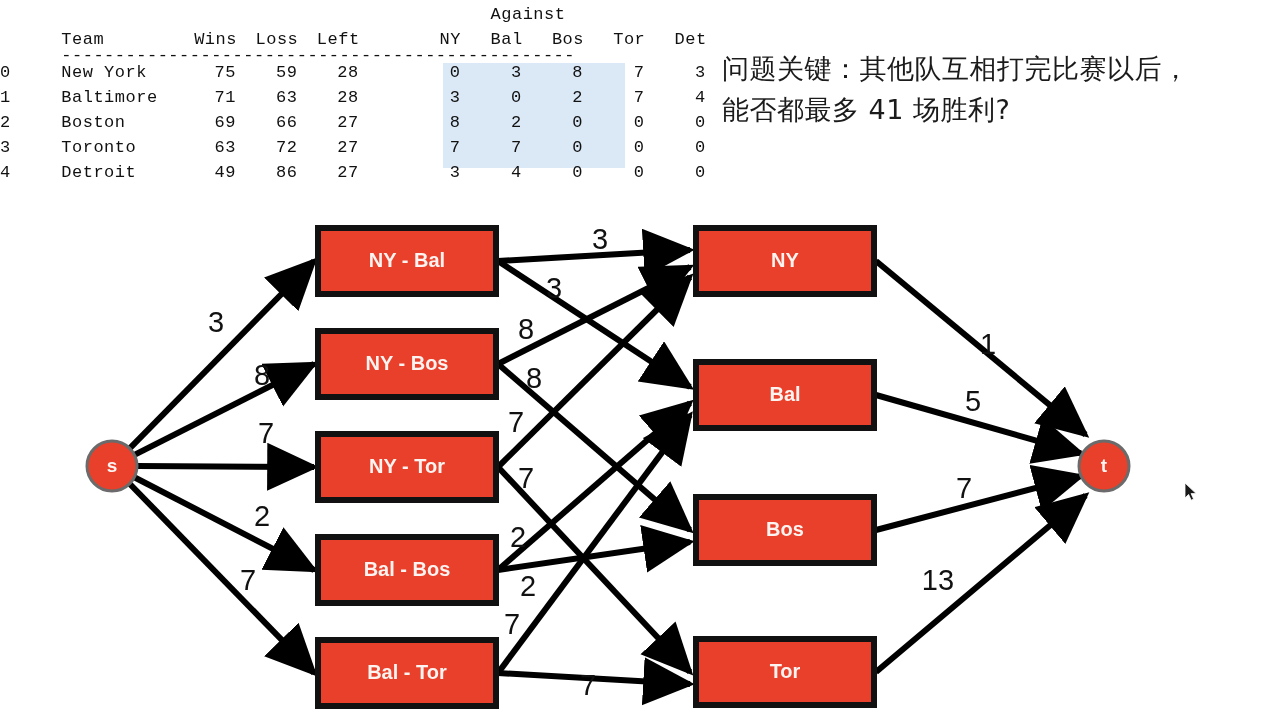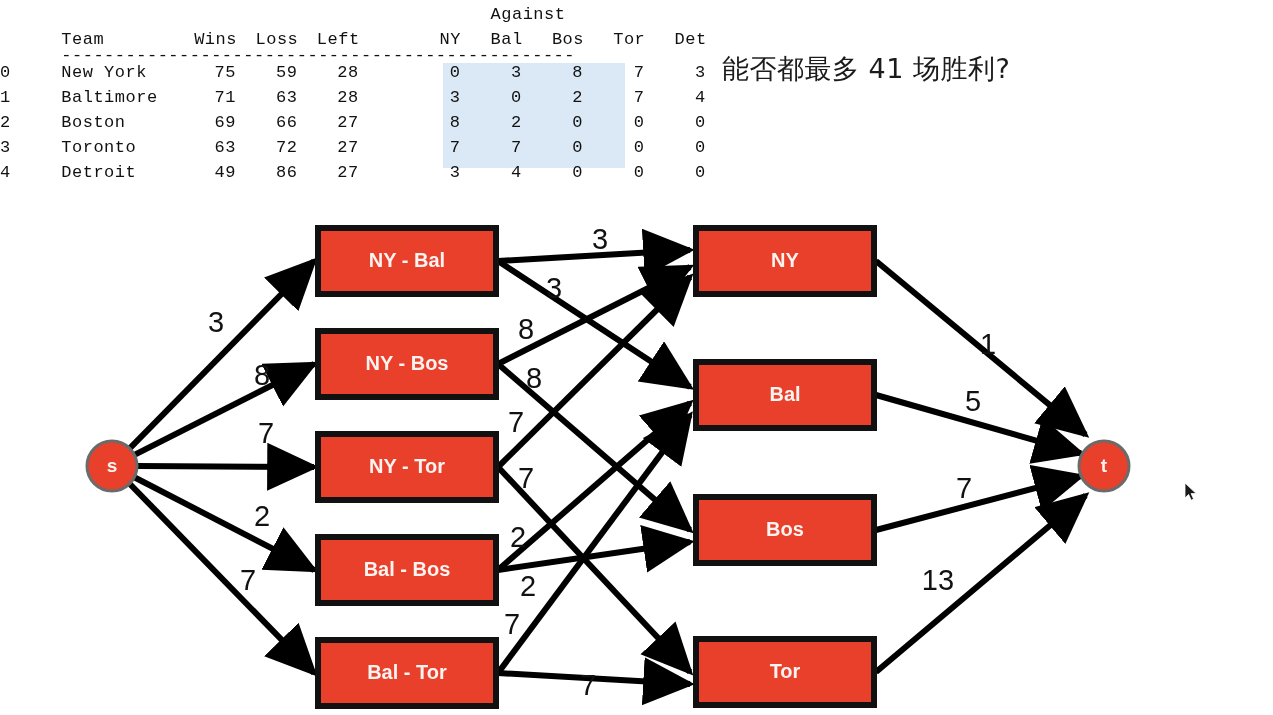--- a/index.html
+++ b/index.html
@@ -62,20 +62,21 @@
 <body>
 
 <div id="root">
 
   <div class="standings">
     <div class="hl"></div>
     <div class="std-layer" id="std-layer"><div class="std-line" style="top: 5px; left: 490.56px;">Against</div><div class="std-line" style="top: 30px; left: 61.32px;">Team</div><div class="std-line" style="top: 30px; left: 194.18px;">Wins</div><div class="std-line" style="top: 30px; left: 255.5px;">Loss</div><div class="std-line" style="top: 30px; left: 316.82px;">Left</div><div class="std-line" style="top: 30px; left: 439.46px;">NY</div><div class="std-line" style="top: 30px; left: 490.56px;">Bal</div><div class="std-line" style="top: 30px; left: 551.88px;">Bos</div><div class="std-line" style="top: 30px; left: 613.2px;">Tor</div><div class="std-line" style="top: 30px; left: 674.52px;">Det</div><div class="std-line" style="top: 46px; left: 61.32px;">------------------------------------------------</div><div class="std-line" style="top: 63px; left: 0px;">0</div><div class="std-line" style="top: 63px; left: 61.32px;">New York</div><div class="std-line" style="top: 63px; left: 214.62px;">75</div><div class="std-line" style="top: 63px; left: 275.94px;">59</div><div class="std-line" style="top: 63px; left: 337.26px;">28</div><div class="std-line" style="top: 63px; left: 449.68px;">0</div><div class="std-line" style="top: 63px; left: 511px;">3</div><div class="std-line" style="top: 63px; left: 572.32px;">8</div><div class="std-line" style="top: 63px; left: 633.64px;">7</div><div class="std-line" style="top: 63px; left: 694.96px;">3</div><div class="std-line" style="top: 88px; left: 0px;">1</div><div class="std-line" style="top: 88px; left: 61.32px;">Baltimore</div><div class="std-line" style="top: 88px; left: 214.62px;">71</div><div class="std-line" style="top: 88px; left: 275.94px;">63</div><div class="std-line" style="top: 88px; left: 337.26px;">28</div><div class="std-line" style="top: 88px; left: 449.68px;">3</div><div class="std-line" style="top: 88px; left: 511px;">0</div><div class="std-line" style="top: 88px; left: 572.32px;">2</div><div class="std-line" style="top: 88px; left: 633.64px;">7</div><div class="std-line" style="top: 88px; left: 694.96px;">4</div><div class="std-line" style="top: 113px; left: 0px;">2</div><div class="std-line" style="top: 113px; left: 61.32px;">Boston</div><div class="std-line" style="top: 113px; left: 214.62px;">69</div><div class="std-line" style="top: 113px; left: 275.94px;">66</div><div class="std-line" style="top: 113px; left: 337.26px;">27</div><div class="std-line" style="top: 113px; left: 449.68px;">8</div><div class="std-line" style="top: 113px; left: 511px;">2</div><div class="std-line" style="top: 113px; left: 572.32px;">0</div><div class="std-line" style="top: 113px; left: 633.64px;">0</div><div class="std-line" style="top: 113px; left: 694.96px;">0</div><div class="std-line" style="top: 138px; left: 0px;">3</div><div class="std-line" style="top: 138px; left: 61.32px;">Toronto</div><div class="std-line" style="top: 138px; left: 214.62px;">63</div><div class="std-line" style="top: 138px; left: 275.94px;">72</div><div class="std-line" style="top: 138px; left: 337.26px;">27</div><div class="std-line" style="top: 138px; left: 449.68px;">7</div><div class="std-line" style="top: 138px; left: 511px;">7</div><div class="std-line" style="top: 138px; left: 572.32px;">0</div><div class="std-line" style="top: 138px; left: 633.64px;">0</div><div class="std-line" style="top: 138px; left: 694.96px;">0</div><div class="std-line" style="top: 163px; left: 0px;">4</div><div class="std-line" style="top: 163px; left: 61.32px;">Detroit</div><div class="std-line" style="top: 163px; left: 214.62px;">49</div><div class="std-line" style="top: 163px; left: 275.94px;">86</div><div class="std-line" style="top: 163px; left: 337.26px;">27</div><div class="std-line" style="top: 163px; left: 449.68px;">3</div><div class="std-line" style="top: 163px; left: 511px;">4</div><div class="std-line" style="top: 163px; left: 572.32px;">0</div><div class="std-line" style="top: 163px; left: 633.64px;">0</div><div class="std-line" style="top: 163px; left: 694.96px;">0</div></div>
   </div>
 
   <div class="note">
+    <div>问题关键：其他队互相打完比赛以后，</div>
     <div>能否都最多 41 场胜利?</div>
   </div>
 
   <div id="graph">
     <svg width="1273" height="515" viewBox="0 0 1273 515">
       <defs>
         <marker id="ah" markerWidth="7" markerHeight="7" refX="5.6" refY="3" orient="auto">
           <path d="M0,0 L6.2,3 L0,6 z" fill="#000"></path>
         </marker>
         <marker id="ahs" markerWidth="10" markerHeight="10" refX="7.8" refY="4" orient="auto">

